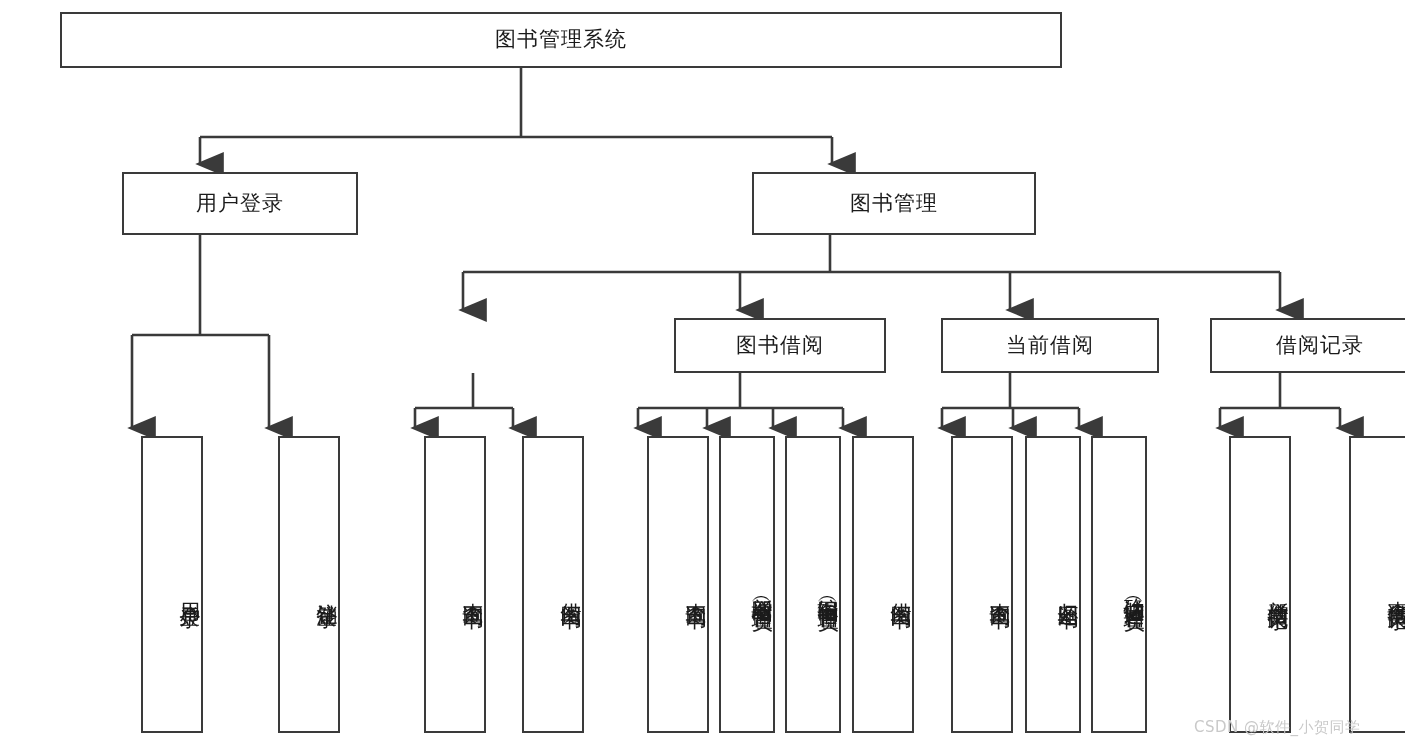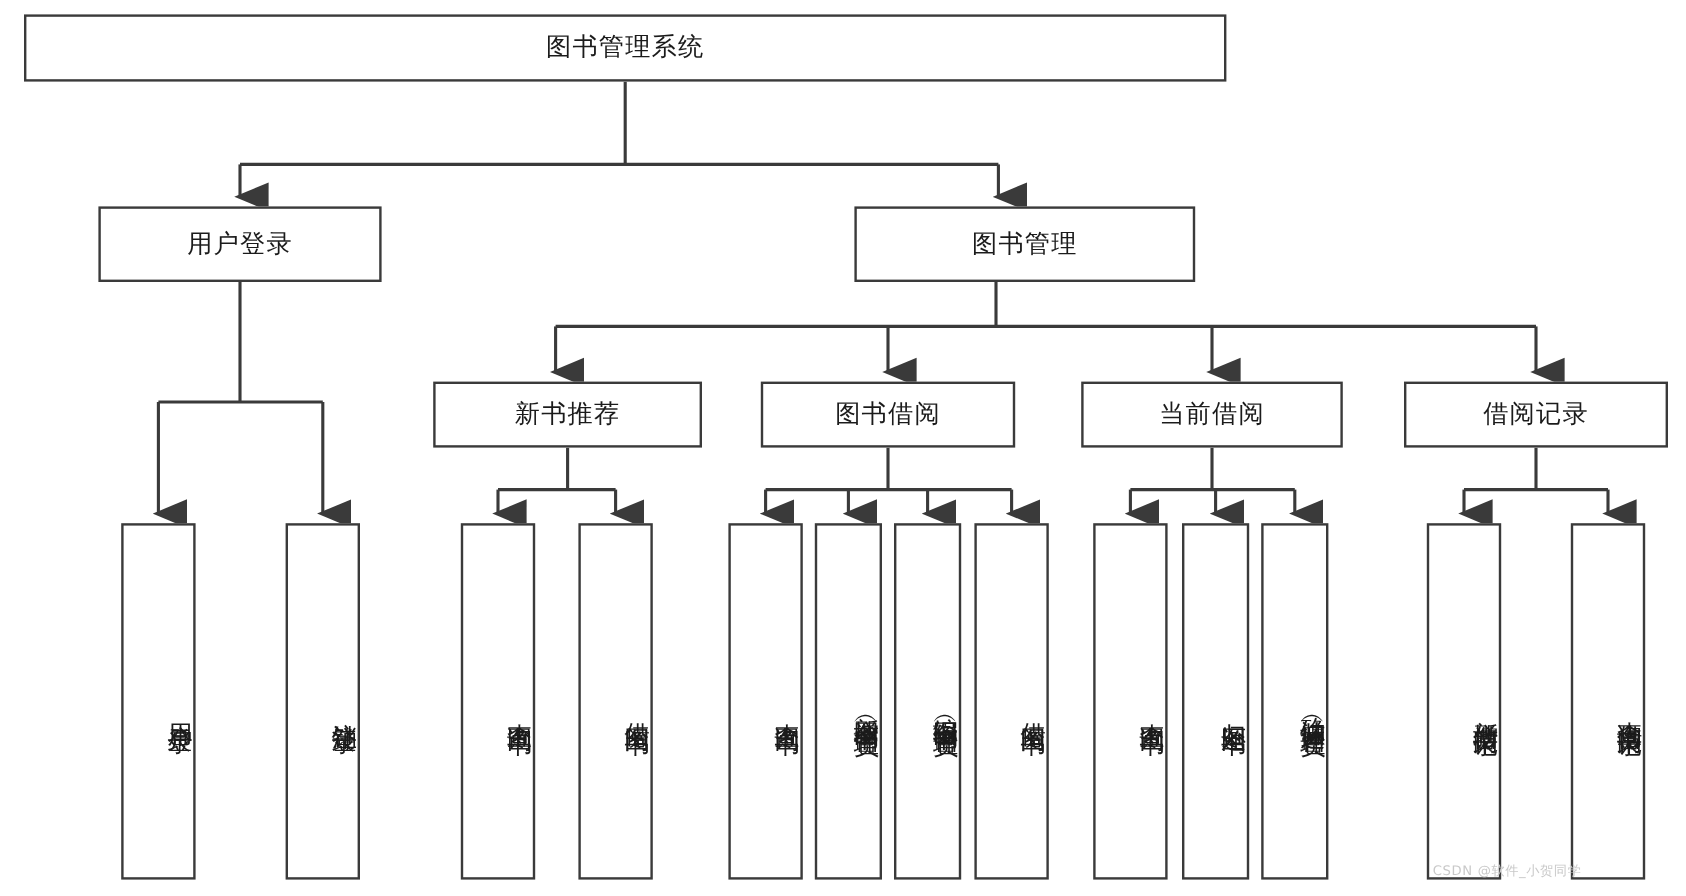--- a/index.html
+++ b/index.html
@@ -29,20 +29,21 @@
   .node {
     position: absolute;
     box-sizing: border-box;
     background: #ffffff;
     border: 2px solid #3a3a3a;
     display: flex;
     align-items: center;
     justify-content: center;
     color: #1b1b1b;
     text-align: center;
+    margin-left: 40px;
   }
   .node.horiz {
     font-size: 21px;
     letter-spacing: 1px;
     line-height: 1.2;
   }
   .node.vert {
     font-size: 21px;
     letter-spacing: 2px;
     line-height: 1.12;
@@ -52,21 +53,21 @@
     justify-content: center;
     padding-top: 10px;
   }
   .node.vert > span {
     writing-mode: vertical-rl;
     text-orientation: upright;
     display: block;
   }
   .watermark {
     position: absolute;
-    font-size: 11px;
+    font-size: 15px;
     color: #c9c9c9;
     white-space: nowrap;
     letter-spacing: 0.5px;
     font-family: "DejaVu Sans", "Liberation Sans", sans-serif;
   }
 </style>
 </head>
 <body>
 
 <div id="canvas" style="background: rgb(255, 255, 255);">
@@ -125,23 +126,20 @@
     <span>图书管理系统</span>
   </div>
 
   <div class="node horiz" style="left: 82px; top: 172px; width: 236px; height: 63px; border-color: rgb(58, 58, 58); background: rgb(255, 255, 255); color: rgb(27, 27, 27);">
     <span>用户登录</span>
   </div>
   <div class="node horiz" style="left: 712px; top: 172px; width: 284px; height: 63px; border-color: rgb(58, 58, 58); background: rgb(255, 255, 255); color: rgb(27, 27, 27);">
     <span>图书管理</span>
   </div>
 
-  <div class="node horiz" style="left: 361px; top: 318px; width: 224px; height: 55px; border-color: rgb(58, 58, 58); background: rgb(255, 255, 255); color: rgb(27, 27, 27);">
-    <span>新书推荐</span>
-  </div>
   <div class="node horiz" style="left: 901px; top: 318px; width: 218px; height: 55px; border-color: rgb(58, 58, 58); background: rgb(255, 255, 255); color: rgb(27, 27, 27);">
     <span>当前借阅</span>
   </div>
   <div class="node horiz" style="left: 634px; top: 318px; width: 212px; height: 55px; border-color: rgb(58, 58, 58); background: rgb(255, 255, 255); color: rgb(27, 27, 27);">
     <span>图书借阅</span>
   </div>
   <div class="node horiz" style="left: 1170px; top: 318px; width: 220px; height: 55px; border-color: rgb(58, 58, 58); background: rgb(255, 255, 255); color: rgb(27, 27, 27);">
     <span>借阅记录</span>
   </div>
 

